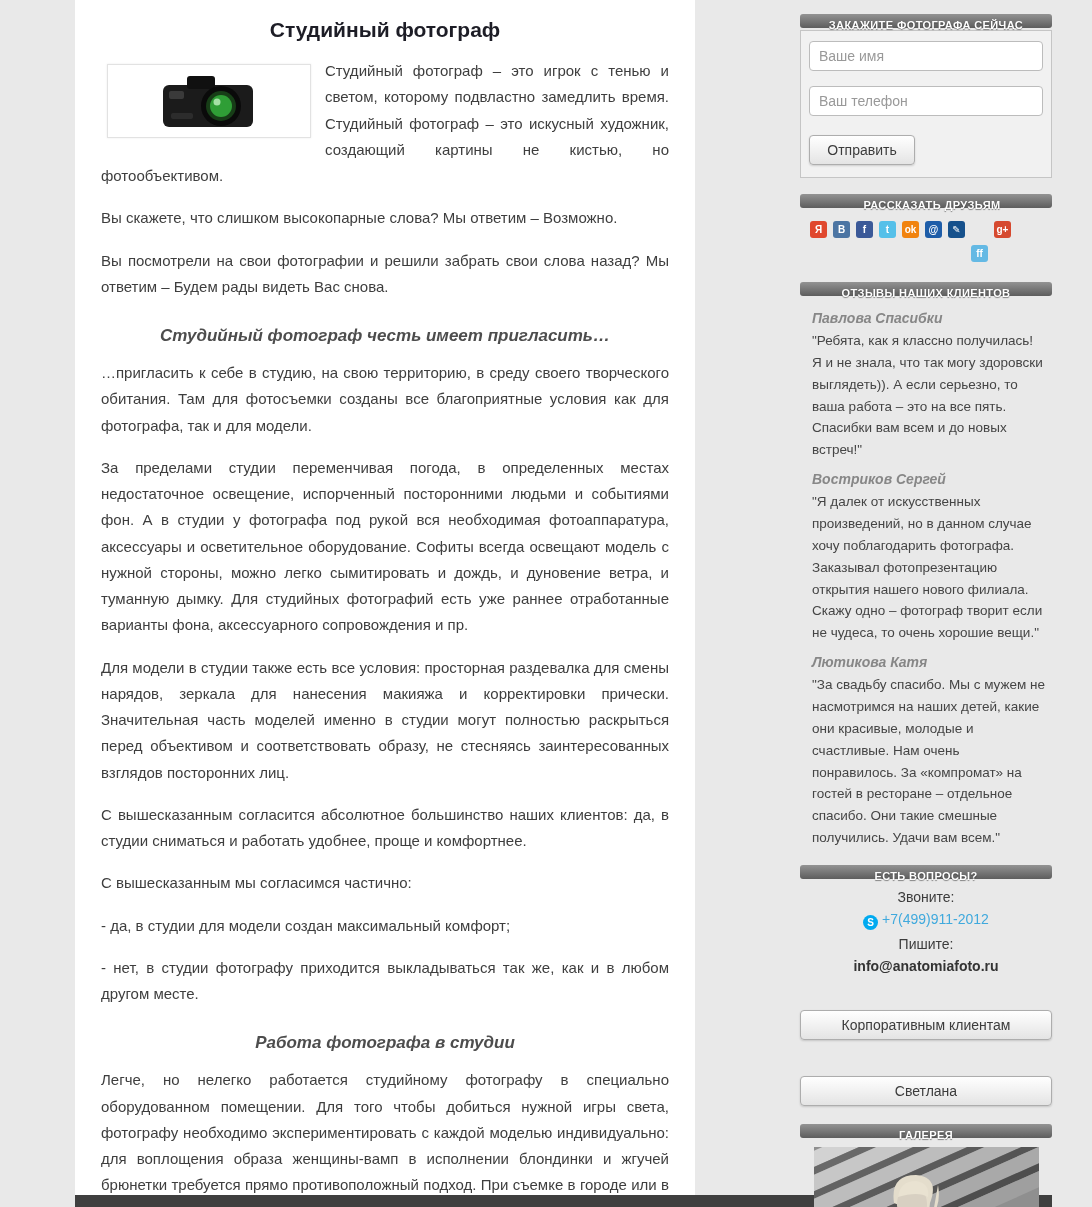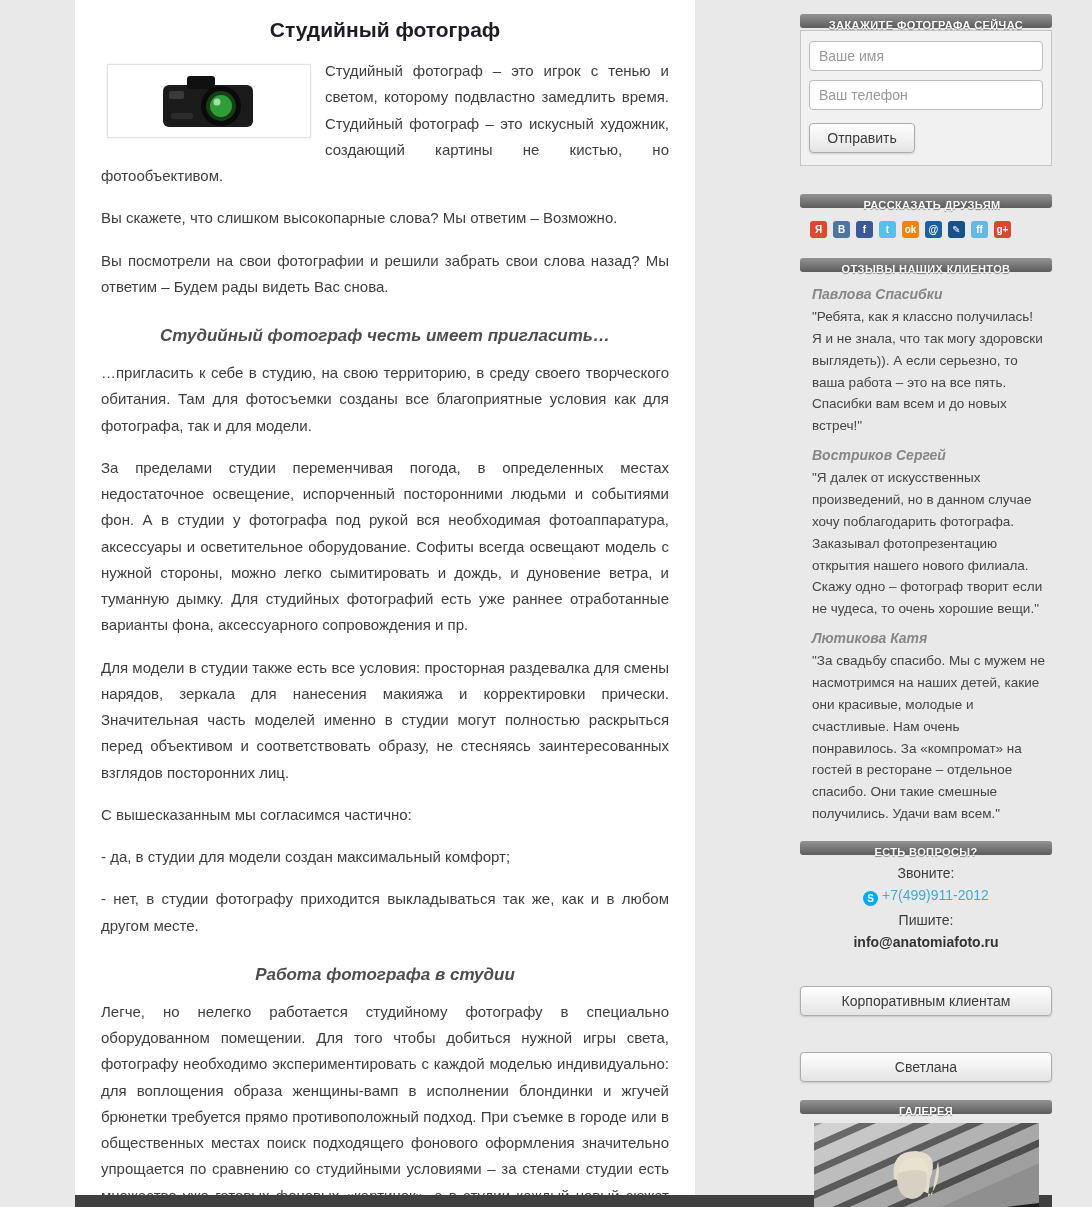--- a/index.html
+++ b/index.html
@@ -34,33 +34,33 @@
     height:14px;line-height:22px;border-radius:3px;
     background:linear-gradient(#939393,#5d5d5d);
     color:#fff;font-size:11px;font-weight:bold;text-align:center;
     letter-spacing:.4px;text-shadow:0 1px 1px rgba(0,0,0,.45);
   }
   .bar-form{margin-top:14px;}
   .form-box{
     border:1px solid #c5c5c5;background:#f1f1f1;padding:10px 8px 12px;margin-top:2px;
   }
   .form-box input{
-    display:block;width:100%;box-sizing:border-box;height:30px;margin-bottom:9px;
+    display:block;width:100%;box-sizing:border-box;height:30px;margin-bottom:15px;
     border:1px solid #bcbcbc;border-radius:4px;padding:0 9px;font-size:14px;
     font-family:"Liberation Sans",sans-serif;color:#444;background:#fff;
   }
   .form-box input::placeholder{color:#999;}
   .btn{
     background:linear-gradient(#ffffff,#e4e4e4);border:1px solid #adadad;border-radius:4px;
     box-shadow:0 1px 2px rgba(0,0,0,.15);color:#3c3c3c;font-size:14px;cursor:pointer;
     font-family:"Liberation Sans",sans-serif;
     margin-top:36px;
   }
   .submit-btn{height:30px;width:106px;margin-top:4px;}
-  .bar-share{margin-top:28px;padding-left:12px;}
+  .bar-share{margin-top:16px;padding-left:12px;}
   .soc-row{display:flex;gap:6px;padding:13px 0 0 10px;}
   .soc{
     width:17px;height:17px;border-radius:3px;display:flex;align-items:center;justify-content:center;
     color:#fff;font-size:10px;font-weight:bold;text-decoration:none;line-height:1;cursor:pointer;
   }
   .bar-reviews{margin-top:20px;}
   .reviews{padding:4px 6px 0 12px;}
   .review-name{font-size:14px;font-weight:bold;font-style:italic;color:#878787;margin:10px 0 4px;}
   .review-text{font-size:13.5px;line-height:1.62;color:#454545;margin:0 0 6px;}
   .bar-questions{margin-top:16px;}
@@ -106,20 +106,21 @@
     <p class="intro">Студийный фотограф – это игрок с тенью и светом, которому подвластно замедлить время. Студийный фотограф – это искусный художник, создающий картины не кистью, но фотообъективом.</p>
     <div class="clearfix"></div>
 
     <p>Вы скажете, что слишком высокопарные слова? Мы ответим – Возможно.</p>
     <p>Вы посмотрели на свои фотографии и решили забрать свои слова назад? Мы ответим – Будем рады видеть Вас снова.</p>
 
     <h2 class="section-heading">Студийный фотограф честь имеет пригласить…</h2>
     <p>…пригласить к себе в студию, на свою территорию, в среду своего творческого обитания. Там для фотосъемки созданы все благоприятные условия как для фотографа, так и для модели.</p>
     <p>За пределами студии переменчивая погода, в определенных местах недостаточное освещение, испорченный посторонними людьми и событиями фон. А в студии у фотографа под рукой вся необходимая фотоаппаратура, аксессуары и осветительное оборудование. Софиты всегда освещают модель с нужной стороны, можно легко сымитировать и дождь, и дуновение ветра, и туманную дымку. Для студийных фотографий есть уже раннее отработанные варианты фона, аксессуарного сопровождения и пр.</p>
     <p>Для модели в студии также есть все условия: просторная раздевалка для смены нарядов, зеркала для нанесения макияжа и корректировки прически. Значительная часть моделей именно в студии могут полностью раскрыться перед объективом и соответствовать образу, не стесняясь заинтересованных взглядов посторонних лиц.</p>
+    <p>С вышесказанным согласится абсолютное большинство наших клиентов: да, в студии сниматься и работать удобнее, проще и комфортнее.</p>
     <p>С вышесказанным мы согласимся частично:</p>
     <p>- да, в студии для модели создан максимальный комфорт;</p>
     <p>- нет, в студии фотографу приходится выкладываться так же, как и в любом другом месте.</p>
 
     <h2 class="section-heading">Работа фотографа в студии</h2>
     <p>Легче, но нелегко работается студийному фотографу в специально оборудованном помещении. Для того чтобы добиться нужной игры света, фотографу необходимо экспериментировать с каждой моделью индивидуально: для воплощения образа женщины-вамп в исполнении блондинки и жгучей брюнетки требуется прямо противоположный подход. При съемке в городе или в общественных местах поиск подходящего фонового оформления значительно упрощается по сравнению со студийными условиями – за стенами студии есть множество уже готовых фоновых «картинок», а в студии каждый новый сюжет надо фантазировать и создавать заново.</p>
 
   </main>
 
   <aside class="sidebar">
@@ -133,21 +134,21 @@
 
     <div class="bar bar-share">РАССКАЗАТЬ ДРУЗЬЯМ</div>
     <div class="soc-row">
       <a class="soc" style="background: rgb(224, 72, 46);">Я</a>
       <a class="soc" style="background: rgb(76, 117, 163);">В</a>
       <a class="soc" style="background: rgb(59, 89, 152);">f</a>
       <a class="soc" style="background: rgb(85, 192, 233);">t</a>
       <a class="soc" style="background: rgb(241, 131, 15);">ok</a>
       <a class="soc" style="background: rgb(30, 93, 168);">@</a>
       <a class="soc" style="background: rgb(22, 81, 140);">✎</a>
-      <a class="soc" style="background: rgb(100, 185, 228);">ff</a>
+      <a class="soc" style="background: rgb(100, 185, 228); margin-top: 24px;">ff</a>
       <a class="soc" style="background: rgb(214, 73, 47);">g+</a>
     </div>
 
     <div class="bar bar-reviews">ОТЗЫВЫ НАШИХ КЛИЕНТОВ</div>
     <div class="reviews">
       <div>
         <div class="review-name">Павлова Спасибки</div>
         <div class="review-text">"Ребята, как я классно получилась! Я и не знала, что так могу здоровски выглядеть)). А если серьезно, то ваша работа – это на все пять. Спасибки вам всем и до новых встреч!"</div>
       </div>
       <div>

